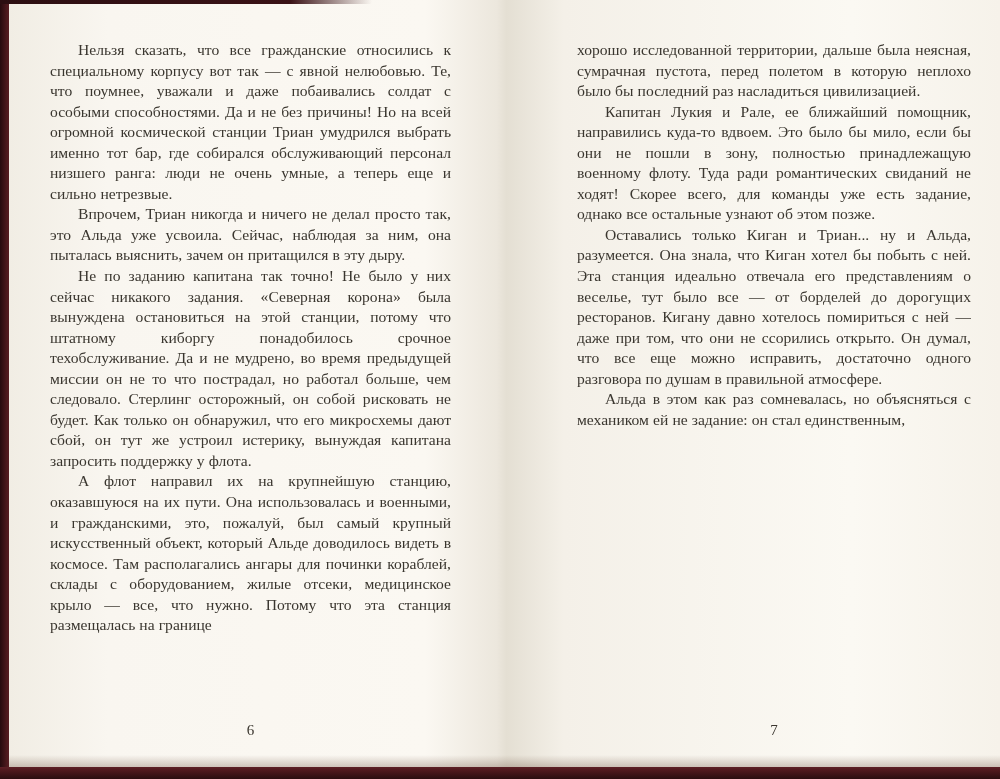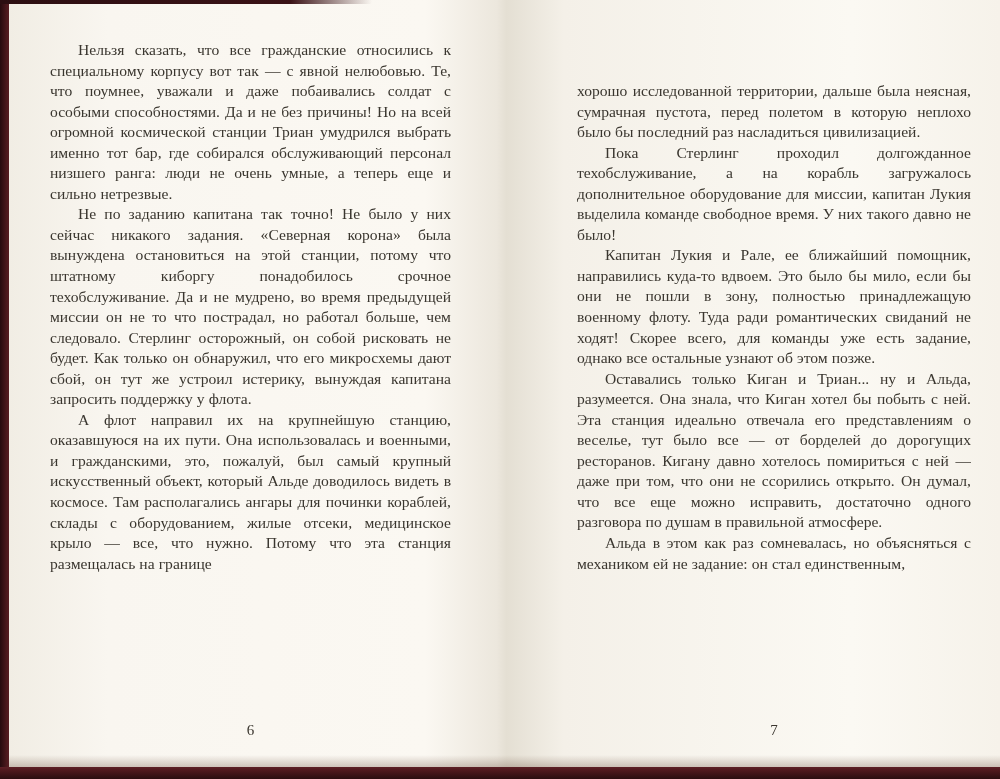--- a/index.html
+++ b/index.html
@@ -44,21 +44,21 @@
 
   .page-text{
     position:absolute;top:40px;height:684px;overflow:hidden;
     color:#3a362f;
     font-size:15.6px;line-height:20.55px;
     text-align:justify;
     hyphens:auto;-webkit-hyphens:auto;
     word-spacing:0.2px;
   }
   .page-left .page-text{left:41px;width:401px;}
-  .page-right .page-text{left:57px;width:394px;margin-top:41px;}
+  .page-right .page-text{left:57px;width:394px;}
 
   .para{margin:0;text-indent:28px;}
   .para.flush{text-indent:0;}
 
   .page-number{
     position:absolute;bottom:28px;text-align:center;
     color:#3a362f;font-size:15px;
   }
   .page-left .page-number{left:41px;width:401px;}
   .page-right .page-number{left:57px;width:394px;}
@@ -66,30 +66,30 @@
 </head>
 <body>
 
 <div class="photo">
 
   <div class="spread">
 
     <div class="page page-left">
       <div class="page-text" lang="ru">
         <p class="para">Нельзя сказать, что все гражданские относились к специальному корпусу вот так — с явной нелюбовью. Те, что поумнее, уважали и даже побаивались солдат с особыми способностями. Да и не без причины! Но на всей огромной космической станции Триан умудрился выбрать именно тот бар, где собирался обслуживающий персонал низшего ранга: люди не очень умные, а теперь еще и сильно нетрезвые.</p>
+        <p class="para">Впрочем, Триан никогда и ничего не делал просто так, это Альда уже усвоила. Сейчас, наблюдая за ним, она пыталась выяснить, зачем он притащился в эту дыру.</p>
         <p class="para">Не по заданию капитана так точно! Не было у них сейчас никакого задания. «Северная корона» была вынуждена остановиться на этой станции, потому что штатному киборгу понадобилось срочное техобслуживание. Да и не мудрено, во время предыдущей миссии он не то что пострадал, но работал больше, чем следовало. Стерлинг осторожный, он собой рисковать не будет. Как только он обнаружил, что его микросхемы дают сбой, он тут же устроил истерику, вынуждая капитана запросить поддержку у флота.</p>
         <p class="para">А флот направил их на крупнейшую станцию, оказавшуюся на их пути. Она использовалась и военными, и гражданскими, это, пожалуй, был самый крупный искусственный объект, который Альде доводилось видеть в космосе. Там располагались ангары для починки кораблей, склады с оборудованием, жилые отсеки, медицинское крыло — все, что нужно. Потому что эта станция размещалась на границе</p>
       </div>
       <div class="page-number">6</div>
     </div>
 
     <div class="page page-right">
       <div class="page-text" lang="ru">
         <p class="para flush">хорошо исследованной территории, дальше была неясная, сумрачная пустота, перед полетом в которую неплохо было бы последний раз насладиться цивилизацией.</p>
-        <p class="para">Пока Стерлинг проходил долгожданное техобслуживание, а на корабль загружалось дополнительное оборудование для миссии, капитан Лукия выделила команде свободное время. У них такого давно не было!</p>
         <p class="para">Капитан Лукия и Рале, ее ближайший помощник, направились куда-то вдвоем. Это было бы мило, если бы они не пошли в зону, полностью принадлежащую военному флоту. Туда ради романтических свиданий не ходят! Скорее всего, для команды уже есть задание, однако все остальные узнают об этом позже.</p>
         <p class="para">Оставались только Киган и Триан... ну и Альда, разумеется. Она знала, что Киган хотел бы побыть с ней. Эта станция идеально отвечала его представлениям о веселье, тут было все — от борделей до дорогущих ресторанов. Кигану давно хотелось помириться с ней — даже при том, что они не ссорились открыто. Он думал, что все еще можно исправить, достаточно одного разговора по душам в правильной атмосфере.</p>
         <p class="para">Альда в этом как раз сомневалась, но объясняться с механиком ей не задание: он стал единственным,</p>
       </div>
       <div class="page-number">7</div>
     </div>
 
   </div>
 
   <div class="cover-edge-left"></div>

